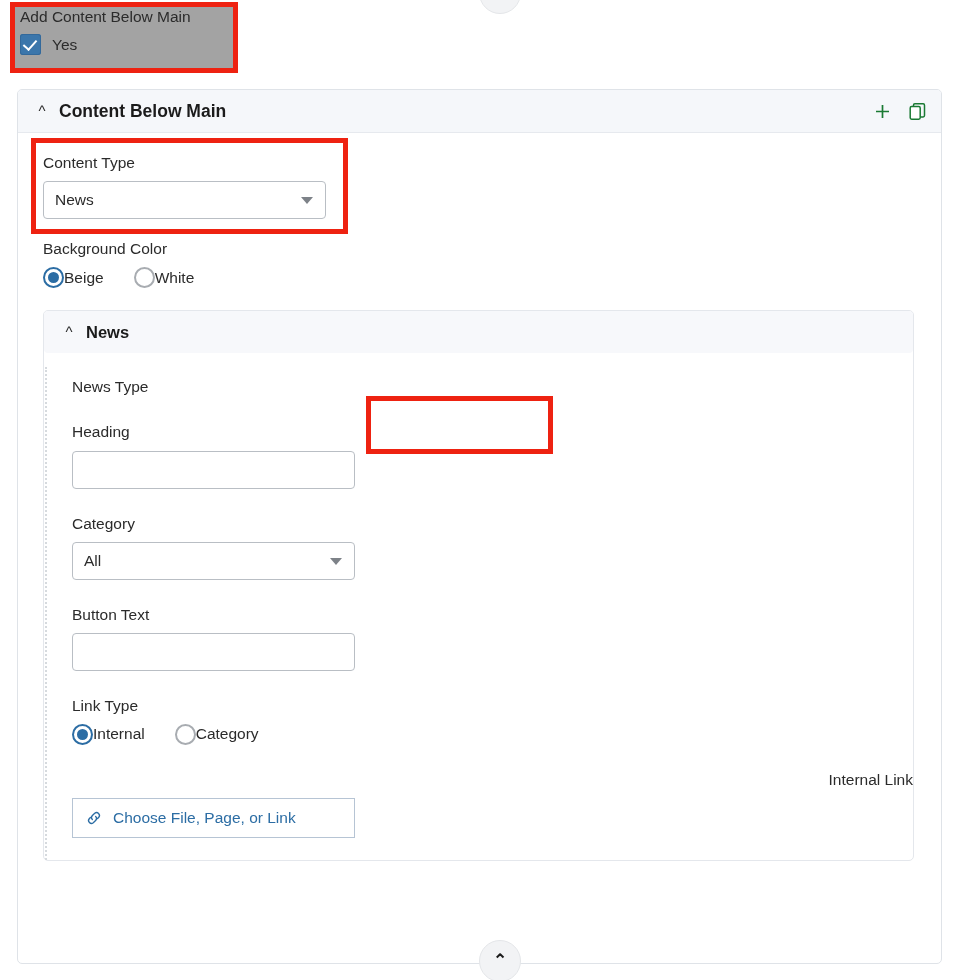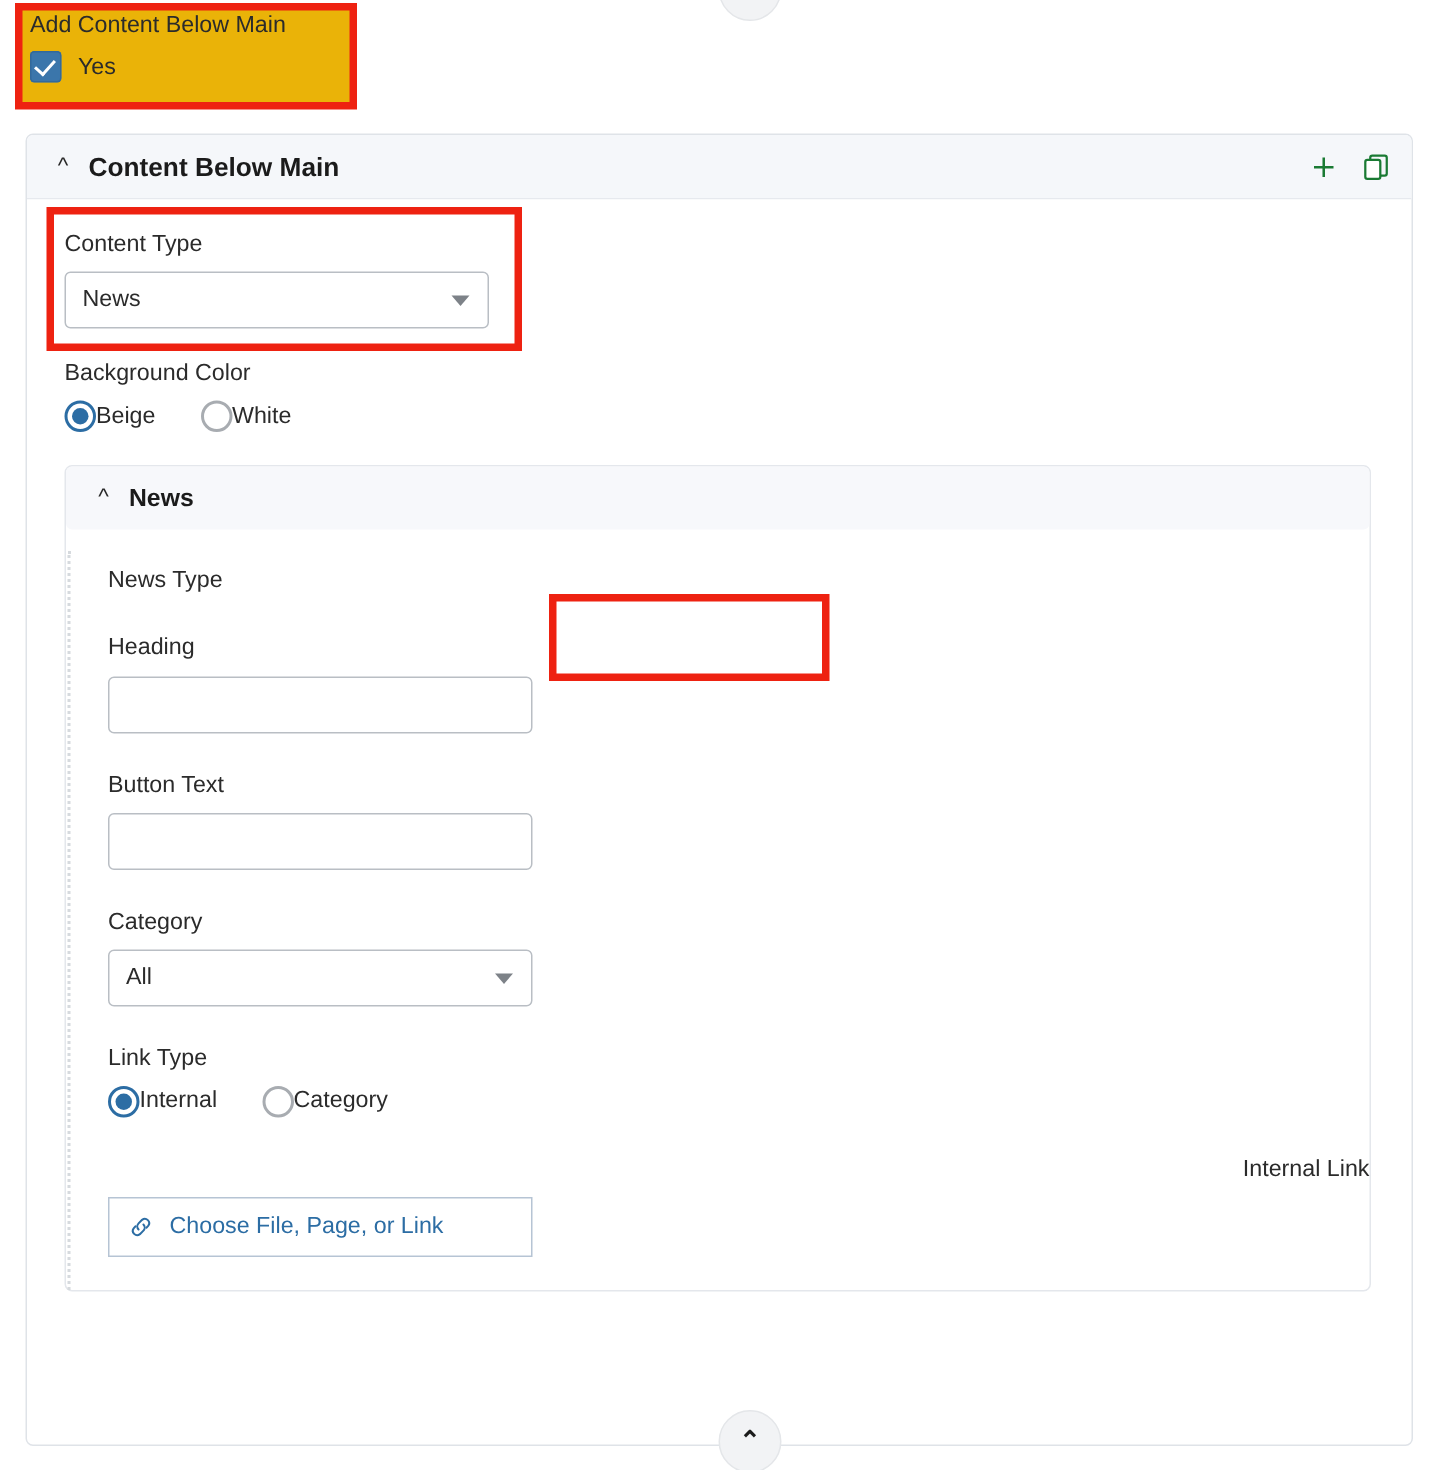--- a/index.html
+++ b/index.html
@@ -35,21 +35,21 @@
 
   
   .topblock {
     position: absolute;
     left: 12px;
     top: 3px;
     width: 225px;
     height: 68px;
     box-sizing: border-box;
     padding: 4px 0 0 8px;
-    background: #eab308;
+    background: #a3a3a3;
   }
   .topblock .field-label { margin-bottom: 7px; }
   .cb-row {
     display: flex;
     align-items: center;
     gap: 11px;
   }
   .checkbox {
     width: 21px;
     height: 21px;
@@ -356,30 +356,30 @@
         <div class="field-block">
           <span class="field-label">News Type</span>
         </div>
 
         <div class="field-block">
           <span class="field-label">Heading</span>
           <input class="text-input" type="text" value="" style="">
         </div>
 
         <div class="field-block">
-          <span class="field-label">Button Text</span>
-          <input class="text-input" type="text" value="" style="">
-        </div>
-
-        <div class="field-block">
           <span class="field-label">Category</span>
           <div class="select">
             <span>All</span>
             <span class="caret"></span>
           </div>
+        </div>
+
+        <div class="field-block">
+          <span class="field-label">Button Text</span>
+          <input class="text-input" type="text" value="" style="">
         </div>
 
         <div class="field-block">
           <span class="field-label">Link Type</span>
           <div class="radio-row">
             <span class="radio-item">
               <span class="radio checked"></span>
               <span class="radio-label">Internal</span>
             </span>
             <span class="radio-item">

